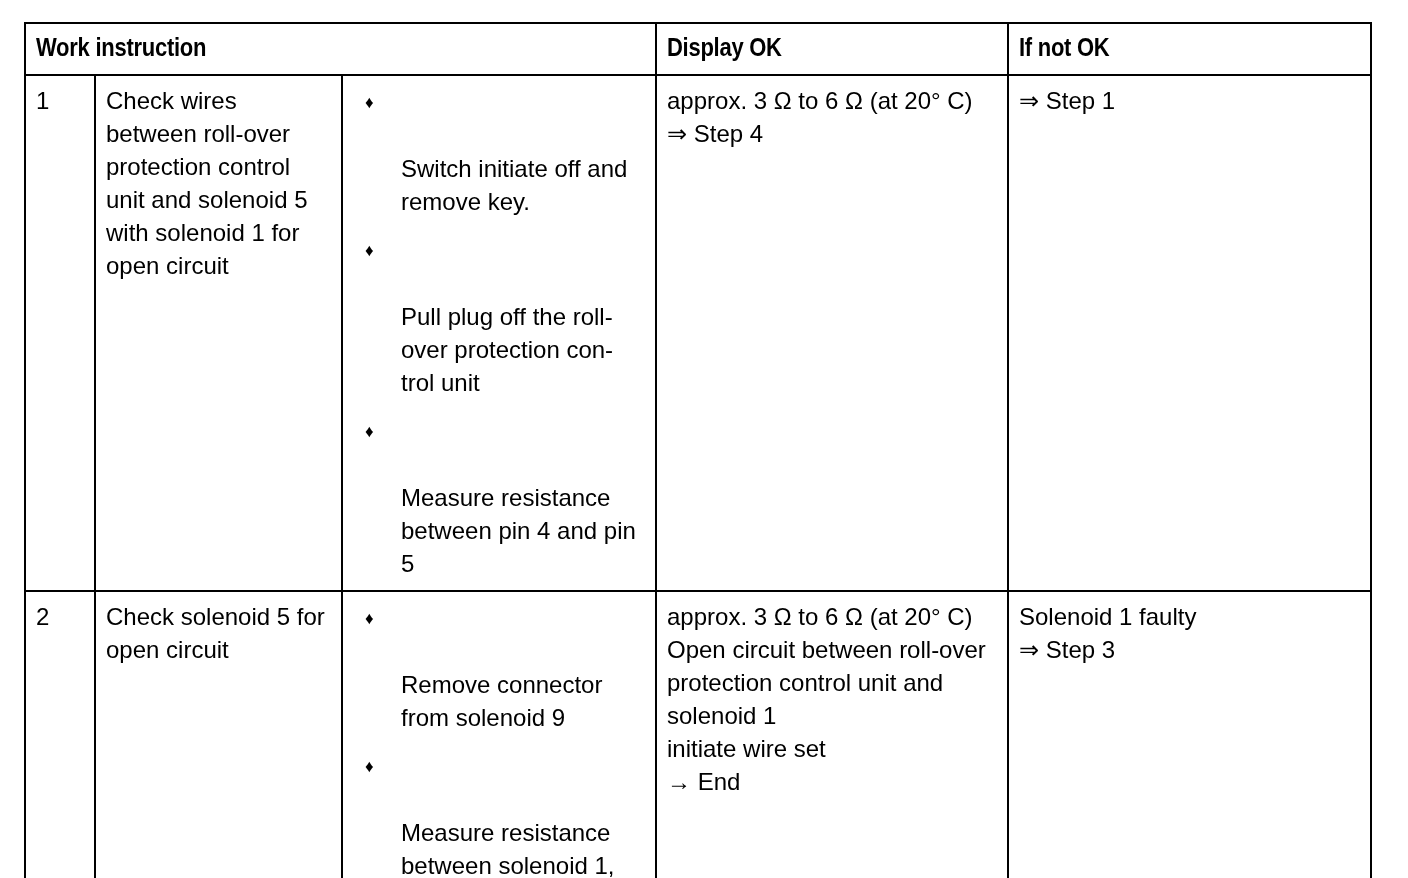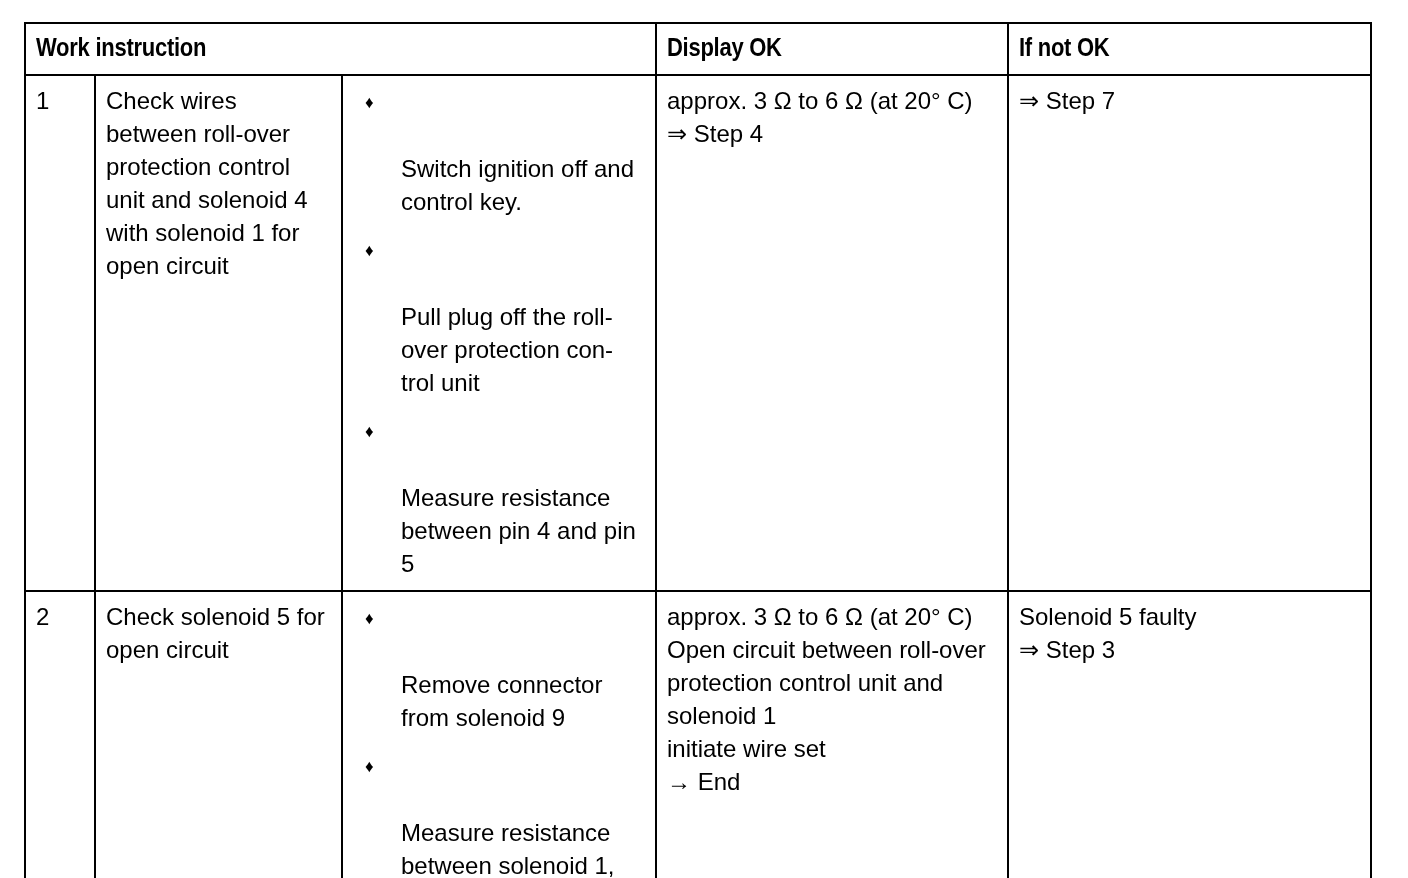--- a/index.html
+++ b/index.html
@@ -147,47 +147,47 @@
       </tr>
     </thead>
 
     <tbody>
 
       <tr class="row-1">
         <td>
           <span class="cell step-no">1</span>
         </td>
         <td>
-          <span class="cell txt">Check wires between roll-over protection control unit and solenoid 4 with solenoid 1 for open circuit</span>
+          <span class="cell txt">Check wires between roll-over protection control unit and solenoid 5 with solenoid 1 for open circuit</span>
         </td>
         <td>
           <div class="cell pad-top-row">
             <ul class="bullets">
               <li>
                 <span class="bullet-glyph">♦</span>
-                <span>Switch ignition off and control key.</span>
+                <span>Switch initiate off and remove key.</span>
               </li>
               <li>
                 <span class="bullet-glyph">♦</span>
                 <span>Pull plug off the roll-over protection con-
 trol unit</span>
               </li>
               <li>
                 <span class="bullet-glyph">♦</span>
                 <span>Measure resistance between pin 4 and pin 5</span>
               </li>
             </ul>
           </div>
         </td>
         <td>
           <span class="cell txt">approx. 3 Ω to 6 Ω (at 20° C)
 ⇒ Step 4</span>
         </td>
         <td>
-          <span class="cell txt">⇒ Step 7</span>
+          <span class="cell txt">⇒ Step 1</span>
         </td>
       </tr>
 
       <tr class="row-2">
         <td>
           <span class="cell step-no">2</span>
         </td>
         <td>
           <span class="cell txt">Check solenoid 5 for open circuit</span>
         </td>
@@ -205,21 +205,21 @@
             </ul>
           </div>
         </td>
         <td>
           <span class="cell txt">approx. 3 Ω to 6 Ω (at 20° C)
 Open circuit between roll-over protection control unit and solenoid 1
 initiate wire set
 → End</span>
         </td>
         <td>
-          <span class="cell txt">Solenoid 5 faulty
+          <span class="cell txt">Solenoid 1 faulty
 ⇒ Step 3</span>
         </td>
       </tr>
 
     </tbody>
   </table>
 
 </div>
 
 </body></html>

